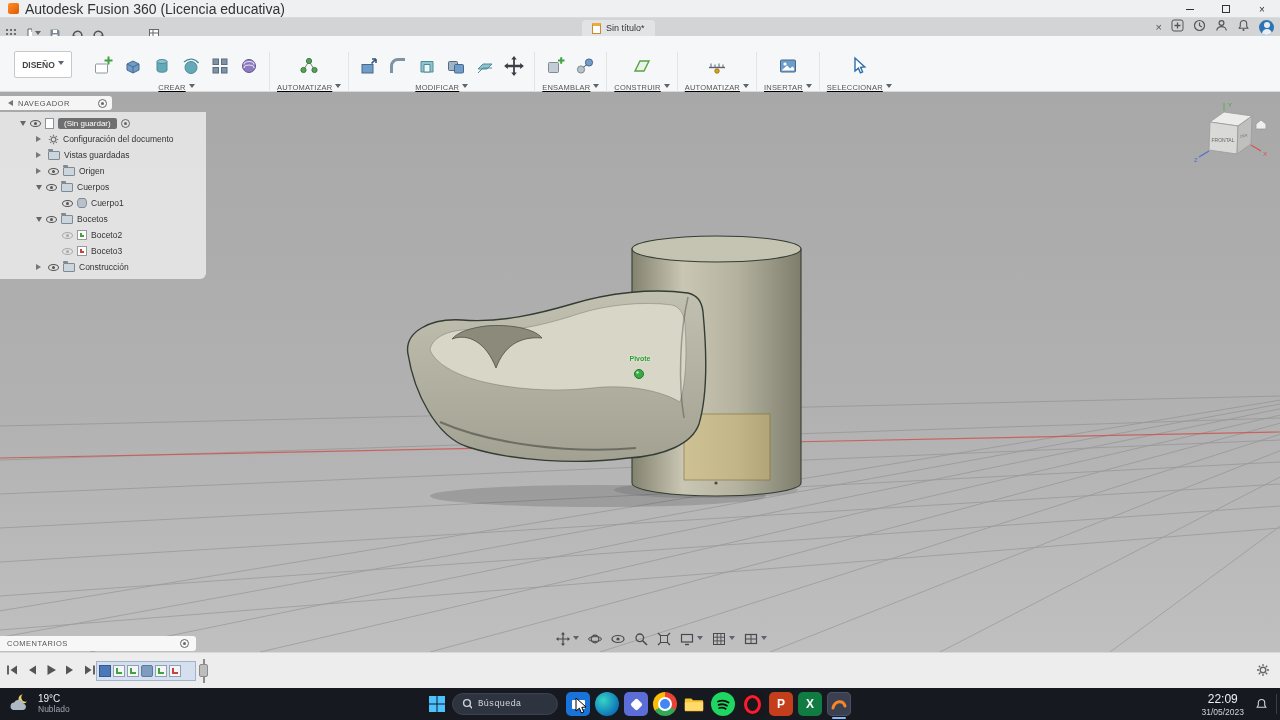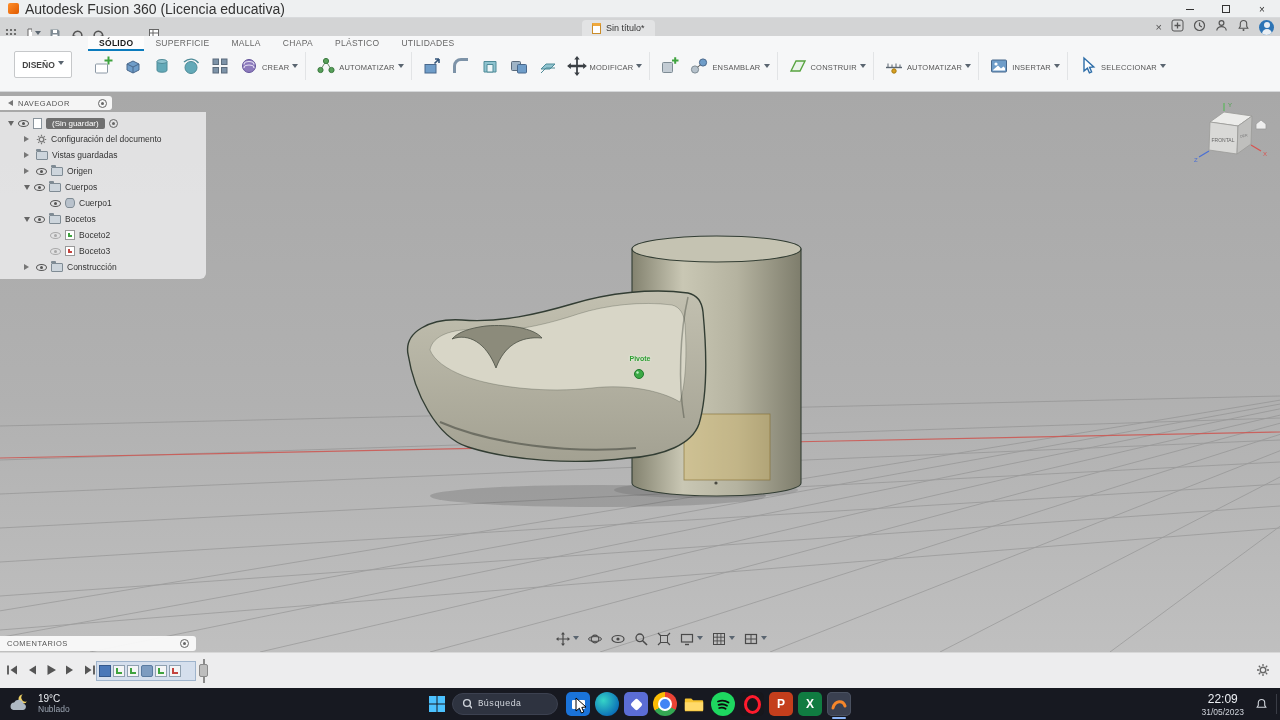--- a/index.html
+++ b/index.html
@@ -40,35 +40,35 @@
   .avatar::before { content:""; position:absolute; left:4.5px; top:2.5px; width:6px; height:6px; border-radius:50%; background:#e9eef3; }
   .avatar::after { content:""; position:absolute; left:2.5px; top:9.5px; width:10px; height:7px; border-radius:5px 5px 0 0; background:#e9eef3; }
 
   
   #ribbon { position:absolute; left:0; top:36px; width:1280px; height:56px; background:#f6f7f8; border-bottom:1px solid #d5d7d9; }
   #designbox { position:absolute; left:14px; top:15px; width:58px; height:27px; background:#fff; border:1px solid #c6c8ca; border-radius:2px; display:flex; align-items:center; justify-content:center; font-size:8.5px; font-weight:bold; color:#444; }
   #ribbontabs { position:absolute; left:88px; top:0; height:15px; display:flex; }
   .rtab { font-size:8.5px; color:#666; padding:2px 11px 0; letter-spacing:.3px; }
   .rtab.active { color:#1a1a1a; border-bottom:2px solid #0a7bbd; background:#fdfdfd; font-weight:bold; }
   #tools { position:absolute; left:84px; top:16px; display:flex; align-items:flex-start; }
-  .grp { display:flex; flex-direction:row; align-items:center; padding:0 7px; border-right:1px solid #e2e4e6; }
+  .grp { display:flex; flex-direction:column; align-items:center; padding:0 7px; border-right:1px solid #e2e4e6;text-decoration:underline; }
   .grp-icons { display:flex; gap:3px; height:28px; align-items:center; }
   .ric { width:26px; height:26px; display:flex; align-items:center; justify-content:center; border-radius:2px; }
   .grp-label { font-size:7.5px; color:#555; margin-top:3px; display:flex; align-items:center; letter-spacing:.2px; }
 
   
   #viewport { position:absolute; left:0; top:92px; width:1280px; height:569px; background:linear-gradient(180deg,#a8a8a8 0%,#b1b1b1 55%,#c0c0c0 100%); overflow:hidden; }
   #grid-svg, #model-svg { position:absolute; left:0; top:0; }
 
   
   #navigator { position:absolute; left:0; top:4px; width:210px; }
   #nav-header { width:112px; height:14px; background:rgba(252,252,252,.92); display:flex; align-items:center; padding:0 5px; gap:5px; border-radius:0 3px 3px 0; }
   #nav-header .col { width:0; height:0; border:3.5px solid transparent; border-right:5px solid #777; }
   #nav-header .lbl { font-size:7.5px; color:#555; letter-spacing:.5px; flex:1; }
-  #nav-tree { width:206px; background:rgba(246,247,248,.72); border-radius:0 0 6px 0; padding:3px 0 4px; margin-top:2px; }
+  #nav-tree { width:206px; background:rgba(246,247,248,.72); border-radius:0 0 6px 0; padding:3px 12px 4px; margin-top:2px; }
   .nrow { height:16px; display:flex; align-items:center; gap:4px; font-size:8.5px; color:#333; padding-left:24px; }
   .nrow.child { padding-left:50px; }
   .nrow .rootpill { background:#6f6f6f; color:#fff; font-size:8px; padding:1px 6px; border-radius:2px; }
   .doc-ic { width:9px; height:11px; background:#fff; border:1px solid #8a949c; }
   .sk { width:10px; height:10px; border:1px solid #999; background:#fff; position:relative; flex:0 0 auto; }
   .sk::after { content:""; position:absolute; inset:2px; border-left:2px solid #3fa33f; border-bottom:2px solid #3fa33f; }
   .sk.red::after { border-color:#c4443f; }
   .body-ic { width:10px; height:10px; background:#b9c2cc; border:1px solid #7f8b94; border-radius:3px/5px; flex:0 0 auto; }
 
   
@@ -224,28 +224,20 @@
       <svg width="13" height="13">
           <path d="M6.5 1.5 a3.2 3.2 0 0 1 3.2 3.2 V7.4 l1.1 1.8 H2.2 L3.3 7.4 V4.7 A3.2 3.2 0 0 1 6.5 1.5 Z" fill="none" stroke="#555" stroke-width="1.1"></path>
           <circle cx="6.5" cy="11" r="1" fill="#555"></circle>
         </svg>
     </span>
     <span class="avatar"></span>
   </div>
 </div>
 
 <div id="ribbon">
-  <div id="ribbontabs">
-    <span class="rtab active">SÓLIDO</span>
-    <span class="rtab">SUPERFICIE</span>
-    <span class="rtab">MALLA</span>
-    <span class="rtab">CHAPA</span>
-    <span class="rtab">PLÁSTICO</span>
-    <span class="rtab">UTILIDADES</span>
-  </div>
 
   <div id="designbox">
     <span>DISEÑO</span>
       <span class="car"></span>
   </div>
 
   <div id="tools">
 
     <div class="grp">
       <div class="grp-icons">

